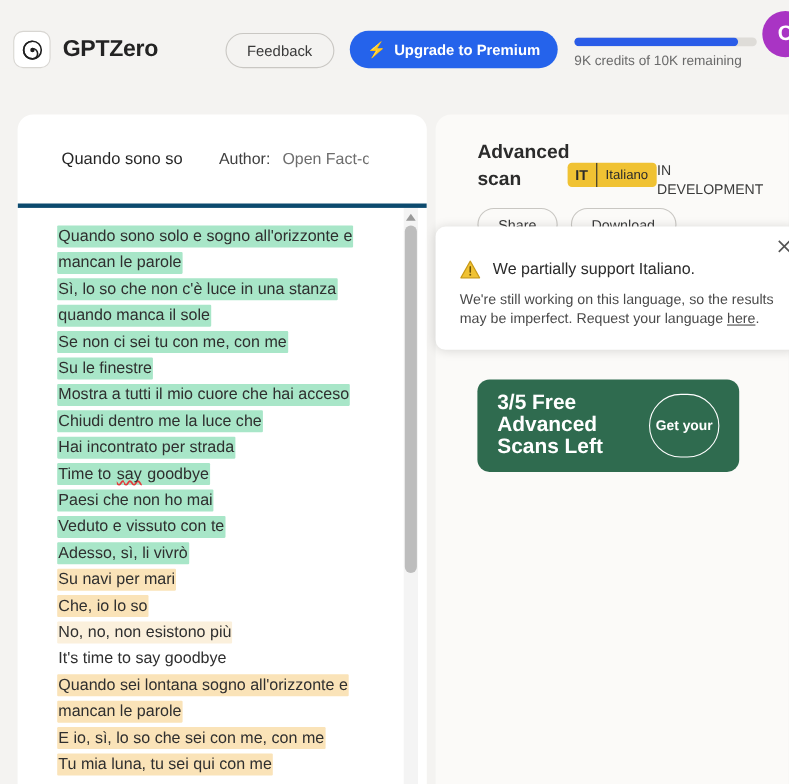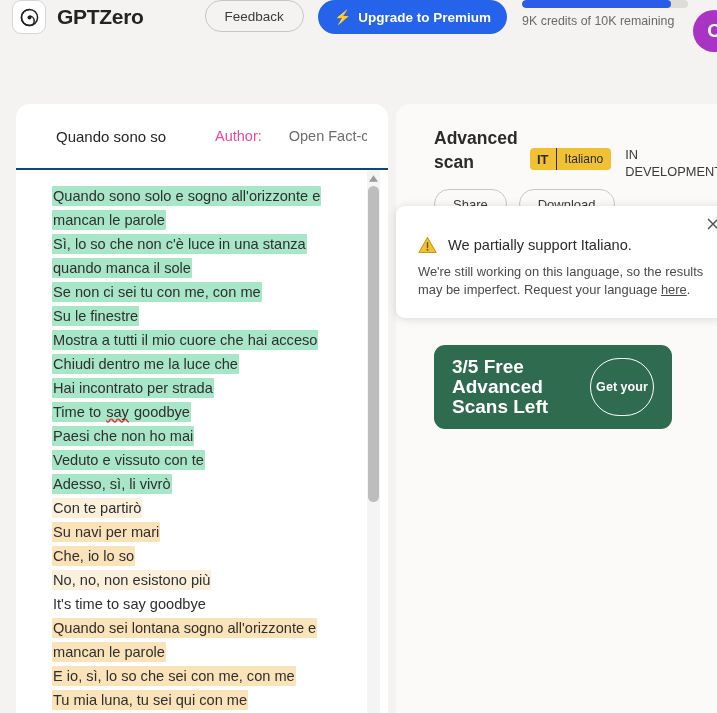--- a/index.html
+++ b/index.html
@@ -6,21 +6,21 @@
   html, body {
     width:717px; height:713px;
     background:#f4f3f1;
     font-family:"Liberation Sans", sans-serif;
     overflow:hidden;
   }
 
   
   .topbar{
     position:absolute; left:0; top:0; width:717px; height:62px;
-    display:flex; align-items:flex-start; background:#f4f3f1;
+    display:flex; align-items:flex-end; background:#f4f3f1;
   }
   .brand{ display:flex; align-items:center; gap:11px; margin-left:12px; }
   .logo-box{
     width:34px; height:34px; border-radius:9px;
     border:1.4px solid #d8d6d2; background:#fff;
     display:flex; align-items:center; justify-content:center;
   }
   .brand-name{ font-size:21px; font-weight:bold; color:#232323; letter-spacing:-0.3px; }
 
   .feedback-btn{
@@ -58,29 +58,29 @@
   }
 
   
   .doc-card{
     position:absolute; left:16px; top:104px;
     width:372px; height:625px;
     background:#fff; border-radius:14px;
     overflow:hidden;
   }
   .doc-head{
-    height:66px; display:flex; align-items:center;
-    padding:0 0 0 40px; gap:16px;
-    border-bottom:2px solid #0c4a6e;
+    height:85px; display:flex; align-items:center;
+    padding:0 0 0 40px; gap:0;
+    border-bottom:4px solid #0c4a6e;
   }
   .doc-title{
     font-size:15px; color:#262626; white-space:nowrap;
     overflow:hidden; width:135px;
   }
-  .doc-author-label{ font-size:14.5px; color:#ec4899; margin-left:8px; }
+  .doc-author-label{ font-size:14.5px; color:#404040; margin-left:8px; }
   .doc-author-value{
     font-size:14.5px; color:#6d6d6d; margin-left:11px;
     white-space:nowrap; overflow:hidden; width:78px;
   }
 
   .doc-body{
     position:relative;
     height:559px; padding:14px 26px 0 36px;
     overflow:hidden;
   }
@@ -110,21 +110,21 @@
   }
 
   
   .right-panel{
     position:absolute; left:396px; top:104px;
     width:321px; height:625px;
     background:#fbfaf8; border-radius:14px 0 0 14px;
     overflow:hidden;
   }
   .adv-head{
-    display:flex; align-items:flex-start; padding:22px 0 0 38px; gap:14px;
+    display:flex; align-items:flex-start; padding:22px 0 0 38px; 
   }
   .adv-title{
     font-size:17.5px; font-weight:bold; color:#2b2b2b;
     line-height:24px; width:82px;
   }
   .lang-badge{
     display:flex; align-items:stretch; height:22px; margin-top:22px;
     background:#F0C233; border-radius:4px; overflow:hidden;
   }
   .lang-code{
@@ -236,21 +236,20 @@
         <div class="line"><span class="hl-green">quando manca il sole</span></div>
         <div class="line"><span class="hl-green">Se non ci sei tu con me, con me</span></div>
         <div class="line"><span class="hl-green">Su le finestre</span></div>
         <div class="line"><span class="hl-green">Mostra a tutti il mio cuore che hai acceso</span></div>
         <div class="line"><span class="hl-green">Chiudi dentro me la luce che</span></div>
         <div class="line"><span class="hl-green">Hai incontrato per strada</span></div>
         <div class="line"><span class="hl-green">Time to <span class="spell">say</span> goodbye</span></div>
         <div class="line"><span class="hl-green">Paesi che non ho mai</span></div>
         <div class="line"><span class="hl-green">Veduto e vissuto con te</span></div>
         <div class="line"><span class="hl-green">Adesso, sì, li vivrò</span></div>
-        <div class="line"><span class="hl-orange-faint">Con te partirò</span></div>
         <div class="line"><span class="hl-orange">Su navi per mari</span></div>
         <div class="line"><span class="hl-orange">Che, io lo so</span></div>
         <div class="line"><span class="hl-orange-faint">No, no, non esistono più</span></div>
         <div class="line"><span class="hl-none">It's time to say goodbye</span></div>
         <div class="line"><span class="hl-orange">Quando sei lontana sogno all'orizzonte e</span></div>
         <div class="line"><span class="hl-orange">mancan le parole</span></div>
         <div class="line"><span class="hl-orange">E io, sì, lo so che sei con me, con me</span></div>
         <div class="line"><span class="hl-orange">Tu mia luna, tu sei qui con me</span></div>
       </div>
 

